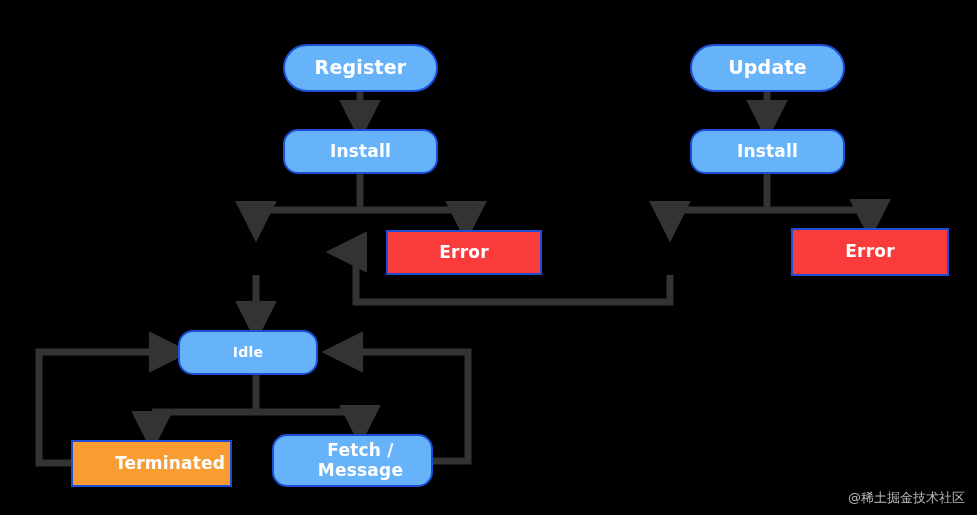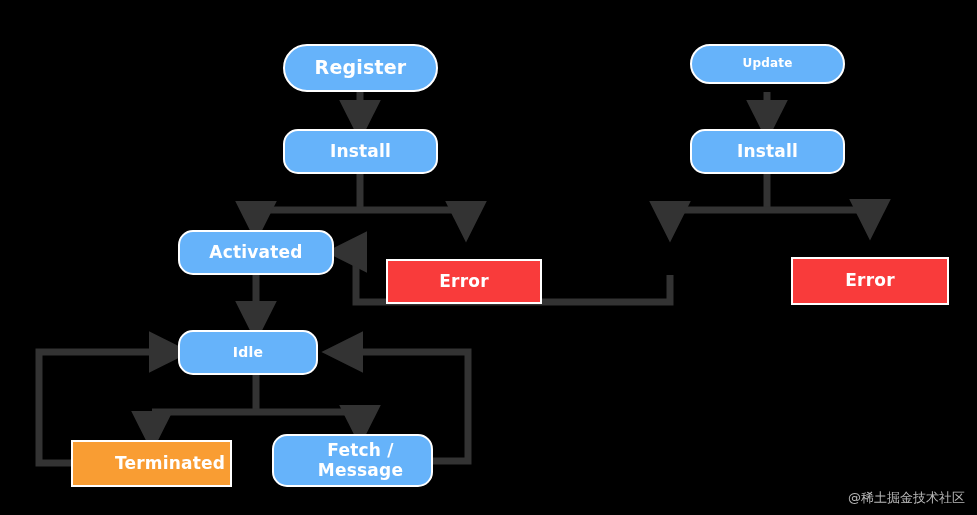--- a/index.html
+++ b/index.html
@@ -3,23 +3,23 @@
 <meta charset="utf-8">
 <style>
   html,body{margin:0;padding:0;background:#000;}
   body{width:977px;height:515px;overflow:hidden;
        font-family:"DejaVu Sans","Liberation Sans",sans-serif;}
   #stage{position:relative;width:977px;height:515px;background:#000000;}
   svg#wires{position:absolute;left:0;top:0;width:977px;height:515px;}
   .node{position:absolute;box-sizing:border-box;display:flex;
         align-items:center;justify-content:center;text-align:center;
         color:#ffffff;font-weight:bold;letter-spacing:.2px;
-        border:2px solid #ffffff;line-height:1.12;}
+        border:2px solid #1d4ed8;line-height:1.12;}
   .n-blue{background:#66b3fa;border-radius:15px;}
-  .n-red{background:#f93b3b;margin-top:29px;}
+  .n-red{background:#f93b3b;}
   .n-orange{background:#f99d33;padding-left:37px;}
   .pill{border-radius:24px;}
   .watermark{position:absolute;right:12px;bottom:8px;color:#d8d8d8;
              font-size:13px;opacity:.85;font-weight:normal;
              font-family:"DejaVu Sans","Liberation Sans",sans-serif;
              white-space:nowrap;}
   .two-line{flex-direction:column;padding-left:16px;}
 </style>
 </head>
 <body>
@@ -63,29 +63,26 @@
   </svg>
 
   <div class="node n-blue pill" style="left:283px;top:44px;width:155px;height:48px;font-size:19px;">
     <span>Register</span>
   </div>
 
   <div class="node n-blue" style="left:283px;top:129px;width:155px;height:45px;font-size:17px;">
     <span>Install</span>
   </div>
 
-  <div class="node n-blue" style="left:178px;top:230px;width:156px;height:45px;font-size:17px;">
-    <span>Activated</span>
-  </div>
 
   <div class="node n-red" style="left:386px;top:230px;width:156px;height:45px;font-size:17px;">
     <span>Error</span>
   </div>
 
-  <div class="node n-blue pill" style="left:690px;top:44px;width:155px;height:40px;font-size:12px;">
+  <div class="node n-blue pill" style="left:690px;top:44px;width:155px;height:48px;font-size:19px;">
     <span>Update</span>
   </div>
 
   <div class="node n-blue" style="left:690px;top:129px;width:155px;height:45px;font-size:17px;">
     <span>Install</span>
   </div>
 
 
   <div class="node n-red" style="left:791px;top:228px;width:158px;height:48px;font-size:17px;">
     <span>Error</span>

